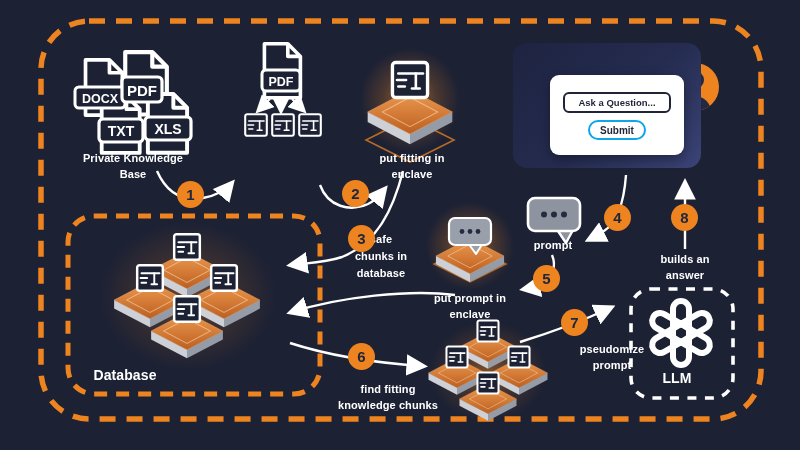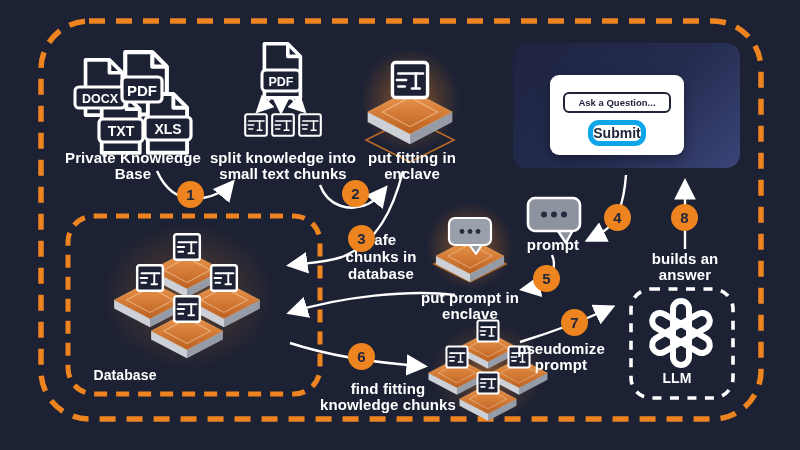--- a/index.html
+++ b/index.html
@@ -4,51 +4,51 @@
 <style>
   html,body{margin:0;padding:0;background:#10131f;}
   #stage{
     position:relative;width:800px;height:450px;overflow:hidden;
     background:#1c2134;
     font-family:"Liberation Sans", sans-serif;
   }
   #diagram-svg{position:absolute;left:0;top:0;pointer-events:none;}
   .lbl{
     position:absolute;transform:translateX(-50%);
-    color:#fff;font-weight:bold;font-size:15px;line-height:16px;
+    color:#fff;font-weight:bold;font-size:11px;line-height:16px;
     text-align:center;white-space:pre-line;letter-spacing:.1px;
   }
   .lbl.big{font-size:14px;}
   .step{
     position:absolute;width:27px;height:27px;border-radius:50%;
     background:#ED8420;color:#20263c;font-weight:bold;font-size:15px;
     display:flex;align-items:center;justify-content:center;z-index:6;
   }
   .panel{
-    position:absolute;left:513px;top:43px;width:227px;height:125px;
+    position:absolute;left:513px;top:43px;width:188px;height:125px;
     border-radius:14px;
     background:linear-gradient(135deg,#1e2340 0%,#252c50 55%,#3b4477 100%);
     z-index:1;
   }
   .card{
     position:absolute;left:37px;top:32px;width:134px;height:80px;
     background:#ffffff;border-radius:9px;
     box-shadow:0 4px 12px rgba(0,0,0,.35);
   }
   .q-input{
     position:absolute;left:13px;top:17px;width:104px;height:17px;
     border:2px solid #1f2438;border-radius:6px;background:#fff;
     font-family:"Liberation Sans",sans-serif;font-size:9.5px;font-weight:bold;
     color:#1f2438;text-align:center;padding:0;outline:none;
   }
   .q-input::placeholder{color:#1f2438;opacity:1;}
   .submit{
     position:absolute;left:38px;top:45px;width:58px;height:19px;
-    border:5px solid #0ea5e9;border-radius:11px;background:#fff;
-    font-family:"Liberation Sans",sans-serif;font-size:14px;font-weight:bold;
+    border:2px solid #0ea5e9;border-radius:11px;background:#fff;
+    font-family:"Liberation Sans",sans-serif;font-size:10px;font-weight:bold;
     color:#1f2438;display:flex;align-items:center;justify-content:center;
     cursor:pointer;padding:8px;
   }
   svg text{font-family:"Liberation Sans",sans-serif;font-weight:bold;fill:#ffffff;}
 </style>
 </head>
 <body>
 
 <div id="stage">
 
@@ -228,32 +228,30 @@
   <div class="step" style="left:342px;top:180px">2</div>
   <div class="step" style="left:348px;top:225px">3</div>
   <div class="step" style="left:604px;top:204px">4</div>
   <div class="step" style="left:533px;top:265px">5</div>
   <div class="step" style="left:348px;top:343px">6</div>
   <div class="step" style="left:561px;top:309px">7</div>
   <div class="step" style="left:671px;top:204px">8</div>
 
   <div class="lbl" style="left:133px;top:150px">Private Knowledge
 Base</div>
-  <div class="lbl" style="left:283px;top:150px">split knowledge into
-small text chunks</div>
   <div class="lbl" style="left:412px;top:150px">put fitting in
 enclave</div>
   <div class="lbl" style="left:381px;top:231px;line-height:17px">safe
 chunks in
 database</div>
   <div class="lbl" style="left:553px;top:237px">prompt</div>
   <div class="lbl" style="left:470px;top:290px">put prompt in
 enclave</div>
   <div class="lbl" style="left:685px;top:251px">builds an
 answer</div>
   <div class="lbl" style="left:388px;top:381px">find fitting
 knowledge chunks</div>
-  <div class="lbl" style="left:561px;top:341px">pseudomize
+  <div class="lbl" style="left:612px;top:341px">pseudomize
 prompt</div>
   <div class="lbl big" style="left:125px;top:367px">Database</div>
   <div class="lbl big" style="left:677px;top:370px">LLM</div>
 
 </div>
 
 </body></html>

